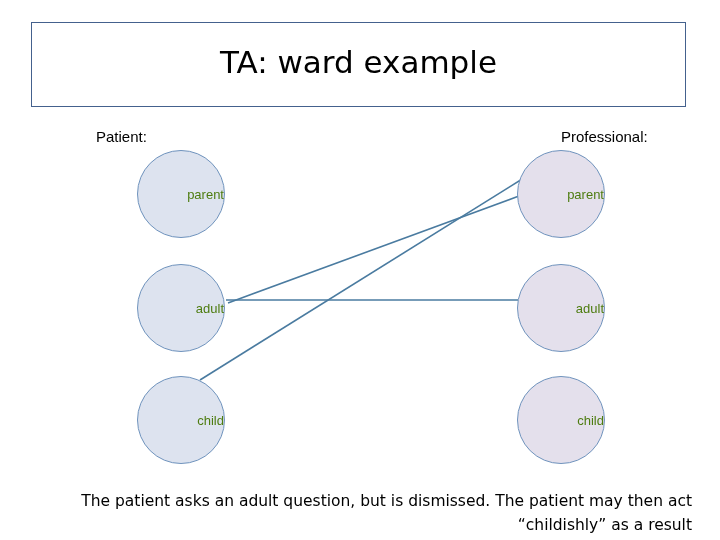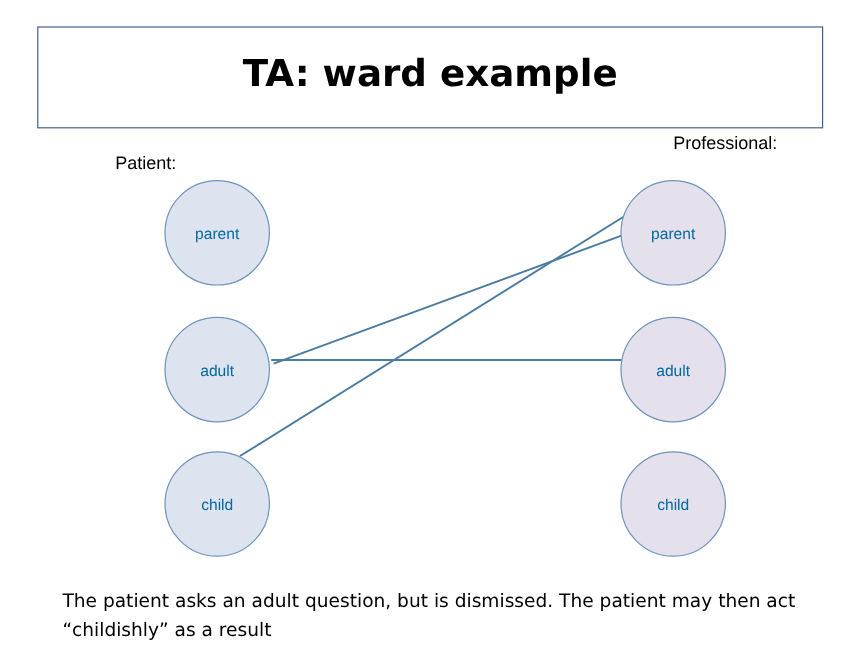--- a/index.html
+++ b/index.html
@@ -34,47 +34,47 @@
   }
   .title-text {
     position: absolute;
     left: 31px;
     top: 44px;
     width: 655px;
     text-align: center;
     font-size: 31px;
     color: #000000;
     font-family: "DejaVu Sans", sans-serif;
-    font-weight: 700;
+    font-weight: 400;
     letter-spacing: 0px;
   }
 
   
   .col-heading {
     position: absolute;
     font-size: 15px;
     color: #000000;
     white-space: nowrap;
   }
   #heading-patient { left: 96px; top: 128px; }
-  #heading-professional { left: 561px; top: 111px; }
+  #heading-professional { left: 561px; top: 128px; }
 
   
   .circle {
     position: absolute;
     width: 88px;
     height: 88px;
     border-radius: 50%;
     border: 1px solid #6f93bd;
     box-sizing: border-box;
     display: flex;
     align-items: center;
-    justify-content: center;
+    justify-content: flex-end;
     font-size: 13px;
-    color: #0369a1;
+    color: #4d7c0f;
   }
   .circle.left { background: #dde3ef; }
   .circle.right { background: #e4e0ec; }
 
   #circle-patient-parent  { left: 137px; top: 150px; }
   #circle-patient-adult   { left: 137px; top: 264px; }
   #circle-patient-child   { left: 137px; top: 376px; }
   #circle-prof-parent     { left: 517px; top: 150px; }
   #circle-prof-adult      { left: 517px; top: 264px; }
   #circle-prof-child      { left: 517px; top: 376px; }
@@ -92,20 +92,21 @@
   
   .caption {
     position: absolute;
     left: 52px;
     top: 489px;
     width: 640px;
     font-size: 15.5px;
     line-height: 24px;
     color: #000000;
     font-family: "DejaVu Sans", sans-serif;
+    text-align: right;
   }
 
   
   #arrows {
     position: absolute;
     left: 0; top: 0;
     width: 720px;
     height: 540px;
     pointer-events: none;
   }

